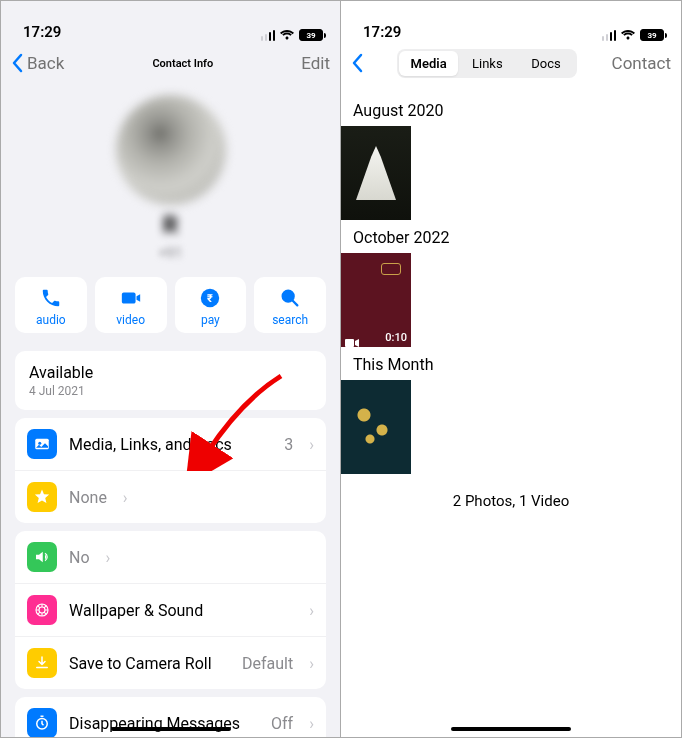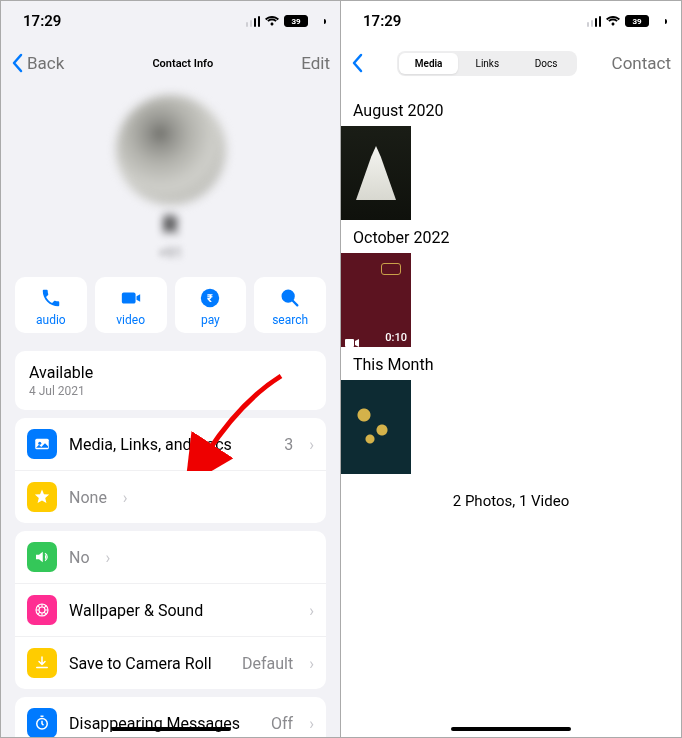--- a/index.html
+++ b/index.html
@@ -1,32 +1,32 @@
 <!DOCTYPE html>
 <html><head>
 <meta charset="utf-8">
 <style>
   *{box-sizing:border-box;margin:0;padding:0;font-family:-apple-system,BlinkMacSystemFont,"Segoe UI",Roboto,Helvetica,Arial,sans-serif;-webkit-font-smoothing:antialiased}
   body{background:#fff}
   .canvas{display:flex;width:682px;height:738px;border:1px solid #aaa}
   .phone{flex:0 0 50%;height:100%;position:relative;overflow:hidden;border-right:1px solid #aaa;background:#f2f2f6}
   .phone:last-child{border-right:none;background:#fff}
   
-  .statusbar{height:40px;display:flex;align-items:center;justify-content:space-between;padding:0 14px 0 22px;font-weight:600;font-size:15px;color:#000;background:transparent}
+  .statusbar{height:40px;display:flex;align-items:flex-end;justify-content:space-between;padding:0 14px 0 22px;font-weight:600;font-size:15px;color:#000;background:transparent}
   .phone.right .statusbar{background:#fff}
   .sb-right{display:flex;align-items:center;gap:4px}
   .signal{display:flex;align-items:flex-end;gap:1.5px}
   .signal i{width:2.5px;background:#000;display:block;border-radius:1px}
   .signal i:nth-child(1){height:5px;background:#cfcfd4}
   .signal i:nth-child(2){height:7px;background:#cfcfd4}
   .signal i:nth-child(3){height:9px}
   .signal i:nth-child(4){height:11px}
   .wifi{width:16px;height:12px;position:relative}
   .wifi svg{display:block}
-  .batt{display:flex;align-items:center;gap:16px}
+  .batt{display:flex;align-items:center;gap:1px}
   .batt-body{width:24px;height:12px;border:1px solid #000;border-radius:3px;position:relative;background:#000;display:flex;align-items:center;justify-content:center}
   .batt-txt{color:#fff;font-size:8px;font-weight:700}
   .batt-cap{width:2px;height:5px;background:#000;border-radius:0 2px 2px 0}
   
   .nav{height:44px;display:flex;align-items:center;justify-content:space-between;padding:0 10px;background:transparent}
   .phone.right .nav{background:#fff}
   .nav-left,.nav-right{display:flex;align-items:center;color:#737373;font-size:17px}
   .nav-left svg,.nav-right svg{stroke:#007aff}
   .nav-title{font-size:11px;font-weight:600}
   
@@ -47,21 +47,21 @@
   .row .main{flex:1;font-size:16px}
   .row .val{color:#8a8a8e;font-size:16px;margin-right:4px}
   .row .chev{color:#c7c7cc}
   .status-group{background:#fff;margin:8px 14px 0;border-radius:10px;padding:12px 14px}
   .status-title{font-size:16px}
   .status-date{font-size:12px;color:#8a8a8e;margin-top:2px}
   
   .arrow{position:absolute;pointer-events:none}
   
   .seg{display:flex;background:#eeeeef;border-radius:8px;padding:2px;gap:0;width:180px}
-  .seg-item{flex:1;text-align:center;font-size:10px;padding:5px 8px;border-radius:6px;color:#000}
+  .seg-item{flex:1;text-align:center;font-size:13px;padding:5px 8px;border-radius:6px;color:#000}
   .seg-item.active{background:#fff;font-weight:600;box-shadow:0 1px 2px rgba(0,0,0,0.08)}
   .sections{padding:8px 0 0}
   .sec-title{font-size:16px;font-weight:400;padding:8px 12px 6px}
   .thumb-row{display:flex;gap:2px;padding:0 0px}
   .thumb{width:70px;height:94px;position:relative;background:#333;overflow:hidden}
   .thumb .dur{position:absolute;bottom:3px;right:4px;color:#fff;font-size:11px;font-weight:500}
   .thumb .vid-ic{position:absolute;bottom:4px;left:4px;width:14px;height:10px}
   .footer-count{text-align:center;padding:18px 0;font-size:15px;color:#000}
   .home-ind{position:absolute;bottom:6px;left:50%;transform:translateX(-50%);width:120px;height:4px;background:#000;border-radius:3px}
   

